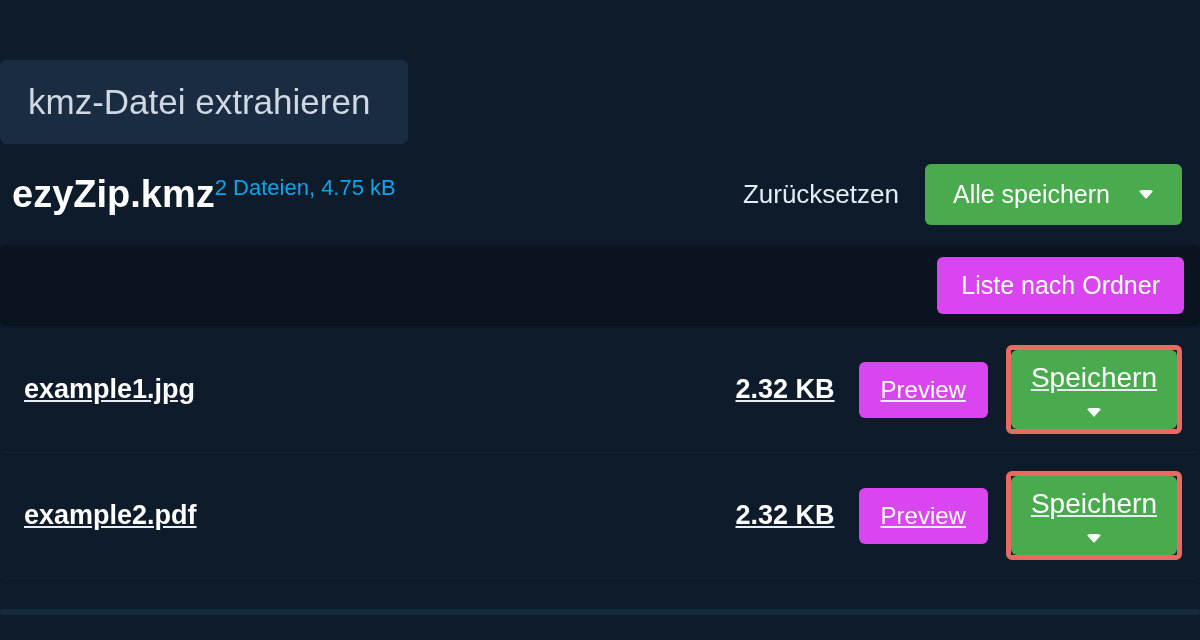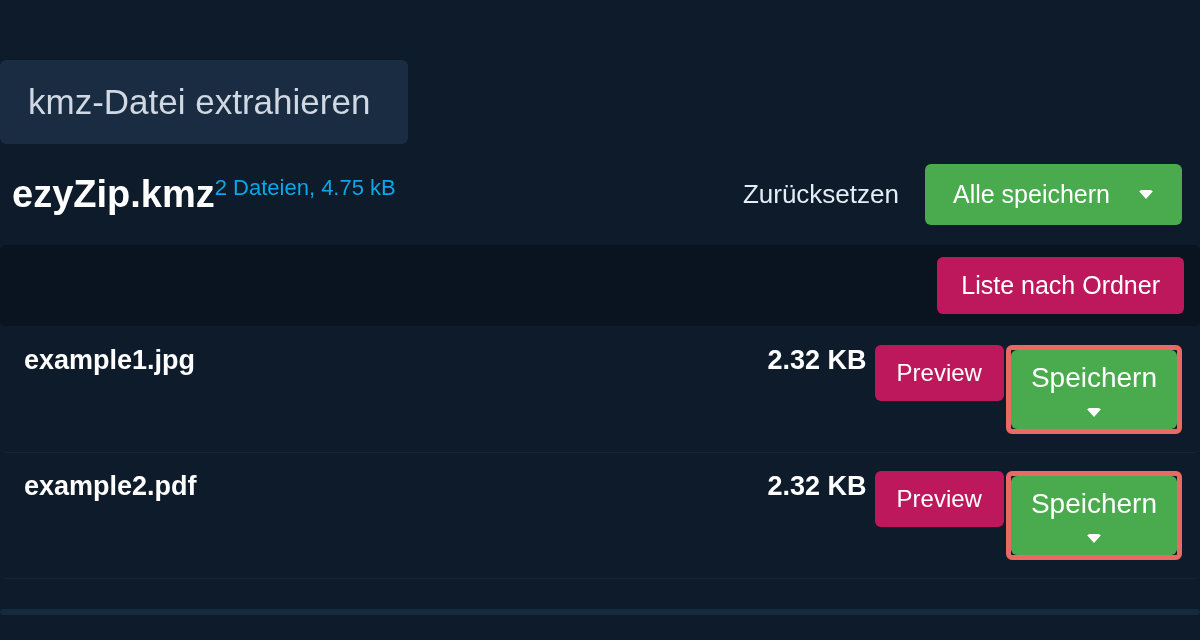--- a/index.html
+++ b/index.html
@@ -64,21 +64,21 @@
       font-size: 25px;
       color: #ffffff;
       border: none;
       cursor: pointer;
       font-family: inherit;
     }
     .btn-green {
       background: #4aab4e;
     }
     .btn-blue {
-      background: #be185d;
+      background: #d946ef;
     }
     .save-all {
       padding: 16px 28px;
       gap: 28px;
     }
     .caret-down {
       width: 0;
       height: 0;
       border-left: 8px solid transparent;
       border-right: 8px solid transparent;
@@ -89,24 +89,25 @@
       display: flex;
       justify-content: flex-end;
       padding: 12px 16px;
       border-bottom: 1px solid #0d1b2a;
     }
     .folder-btn {
       padding: 14px 24px;
     }
     .row {
       display: flex;
-      align-items: flex-start;
+      align-items: center;
       padding: 18px 18px 18px 24px;
       border-bottom: 1px solid #142536;
-      gap: 2px;
+      gap: 18px;
+      text-decoration: underline;
     }
     .row .filename {
       flex: 1;
       font-size: 27px;
       font-weight: 600;
       color: #ffffff;
     }
     .row .size {
       font-size: 27px;
       font-weight: 600;

